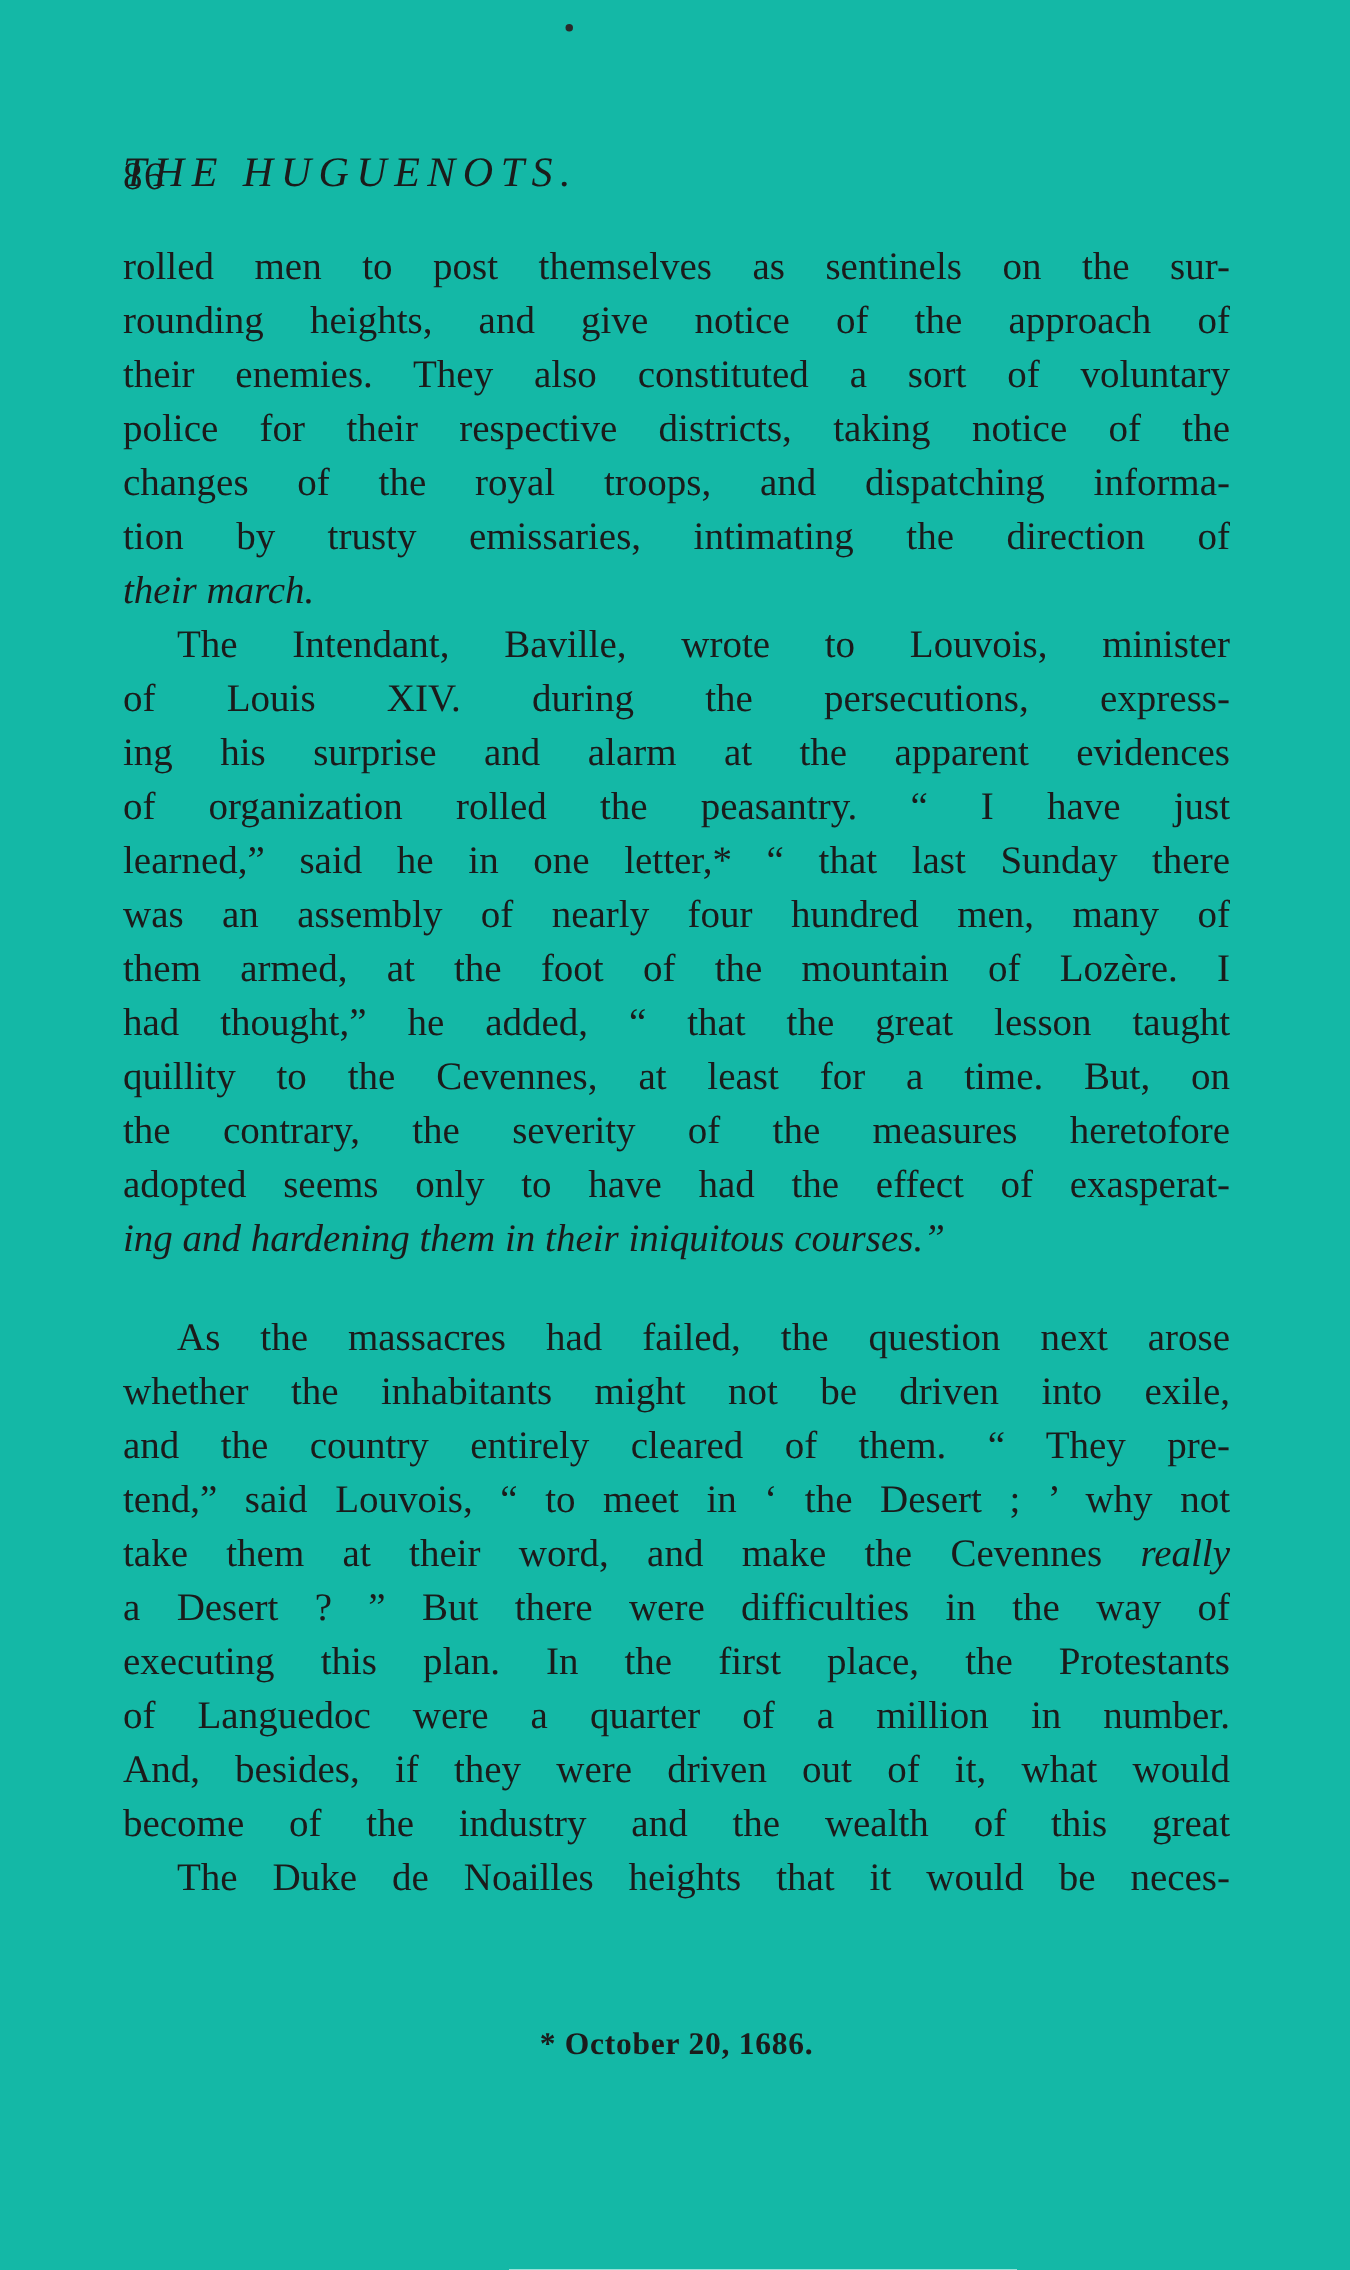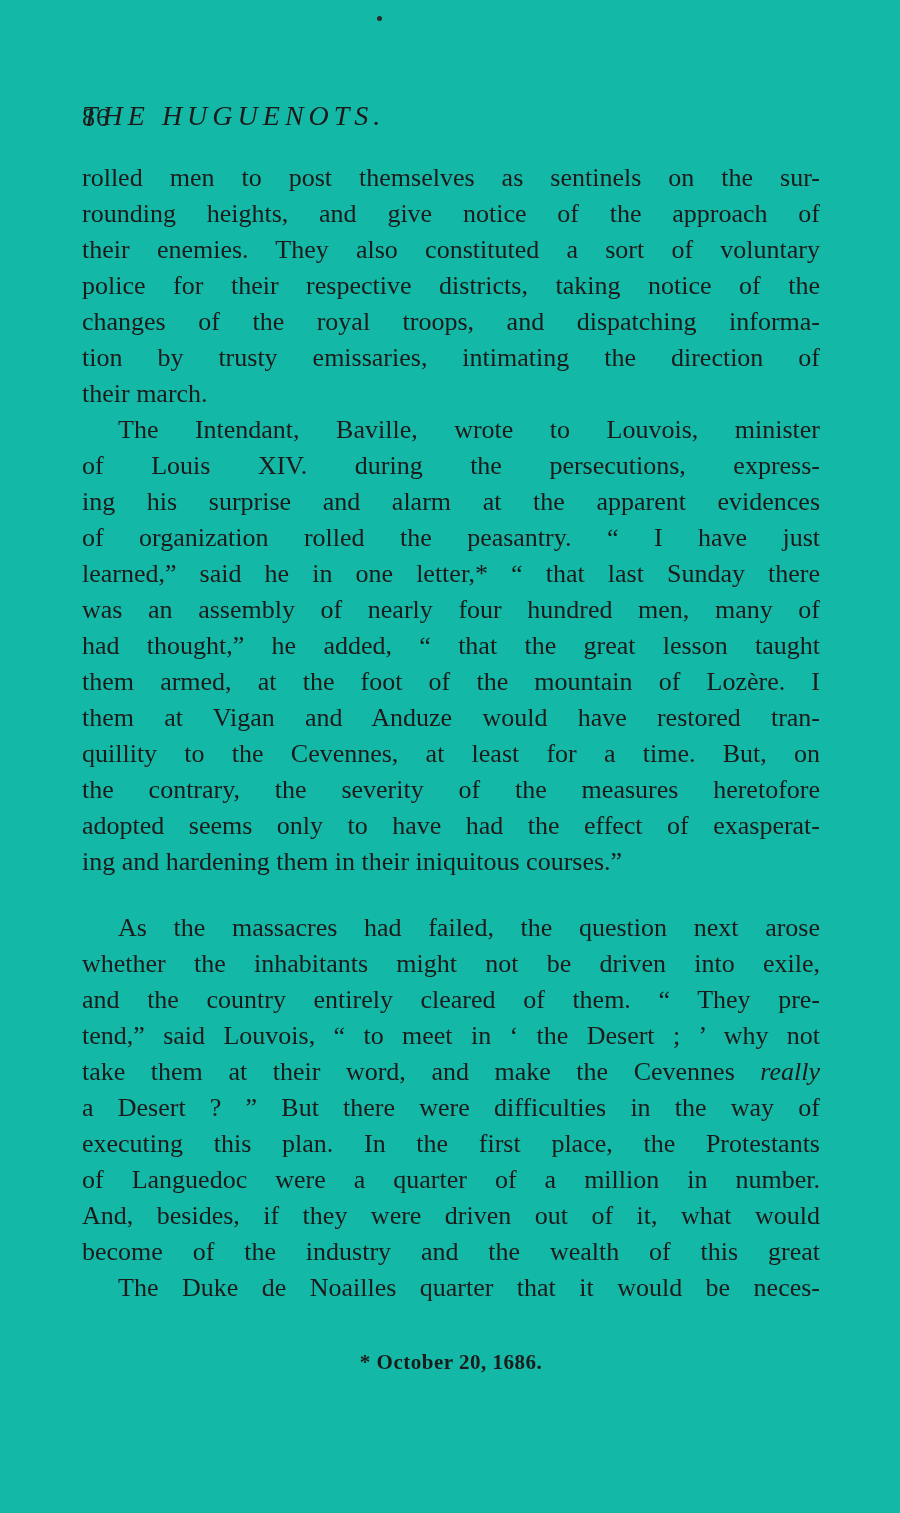--- a/index.html
+++ b/index.html
@@ -58,20 +58,21 @@
   .para { margin: 0; }
   .para.space-before { margin-top: 30px; }
   .para.indent .line:first-child { text-indent: 36px; }
   .line {
     text-align: justify;
     text-align-last: justify;
     -moz-text-align-last: justify;
   }
   .line.last {
     text-align-last: left;
+    font-style: italic;
     -moz-text-align-last: left;
   }
   .italic { font-style: italic; }
   .footnote {
     position: absolute;
     top: 1350px;
     left: 82px;
     width: 738px;
     text-align: center;
     font-size: 21px;
@@ -100,39 +101,38 @@
         <div class="line"><span>tion by trusty emissaries, intimating the direction of</span></div>
         <div class="line last"><span>their march.</span></div>
       </div>
       <div class="para indent">
         <div class="line"><span>The Intendant, Baville, wrote to Louvois, minister</span></div>
         <div class="line"><span>of Louis XIV. during the persecutions, express-</span></div>
         <div class="line"><span>ing his surprise and alarm at the apparent evidences</span></div>
         <div class="line"><span>of organization rolled the peasantry. “ I have just</span></div>
         <div class="line"><span>learned,” said he in one letter,* “ that last Sunday there</span></div>
         <div class="line"><span>was an assembly of nearly four hundred men, many of</span></div>
+        <div class="line"><span>them armed, at the foot of the mountain of Lozère. I</span></div>
         <div class="line"><span>had thought,” he added, “ that the great lesson taught</span></div>
-        <div class="line"><span>them armed, at the foot of the mountain of Lozère. I</span></div>
-        <div class="line"><span>them at Vigan and Anduze would have restored tran-</span></div>
         <div class="line"><span>quillity to the Cevennes, at least for a time. But, on</span></div>
         <div class="line"><span>the contrary, the severity of the measures heretofore</span></div>
         <div class="line"><span>adopted seems only to have had the effect of exasperat-</span></div>
         <div class="line last"><span>ing and hardening them in their iniquitous courses.”</span></div>
       </div>
       <div class="para indent space-before">
         <div class="line"><span>As the massacres had failed, the question next arose</span></div>
         <div class="line"><span>whether the inhabitants might not be driven into exile,</span></div>
         <div class="line"><span>and the country entirely cleared of them. “ They pre-</span></div>
         <div class="line"><span>tend,” said Louvois, “ to meet in ‘ the Desert ; ’ why not</span></div>
         <div class="line"><span>take them at their word, and make the Cevennes </span><span class="italic">really</span></div>
         <div class="line"><span>a Desert ? ”  But there were difficulties in the way of</span></div>
         <div class="line"><span>executing this plan. In the first place, the Protestants</span></div>
         <div class="line"><span>of Languedoc were a quarter of a million in number.</span></div>
         <div class="line"><span>And, besides, if they were driven out of it, what would</span></div>
         <div class="line"><span>become of the industry and the wealth of this great</span></div>
       </div>
       <div class="para indent">
-        <div class="line"><span>The Duke de Noailles quarter that it would be neces-</span></div>
+        <div class="line"><span>The Duke de Noailles heights that it would be neces-</span></div>
       </div>
     </main>
 
   <footer class="footnote">* October 20, 1686.</footer>
 </div>
 
 </body></html>

